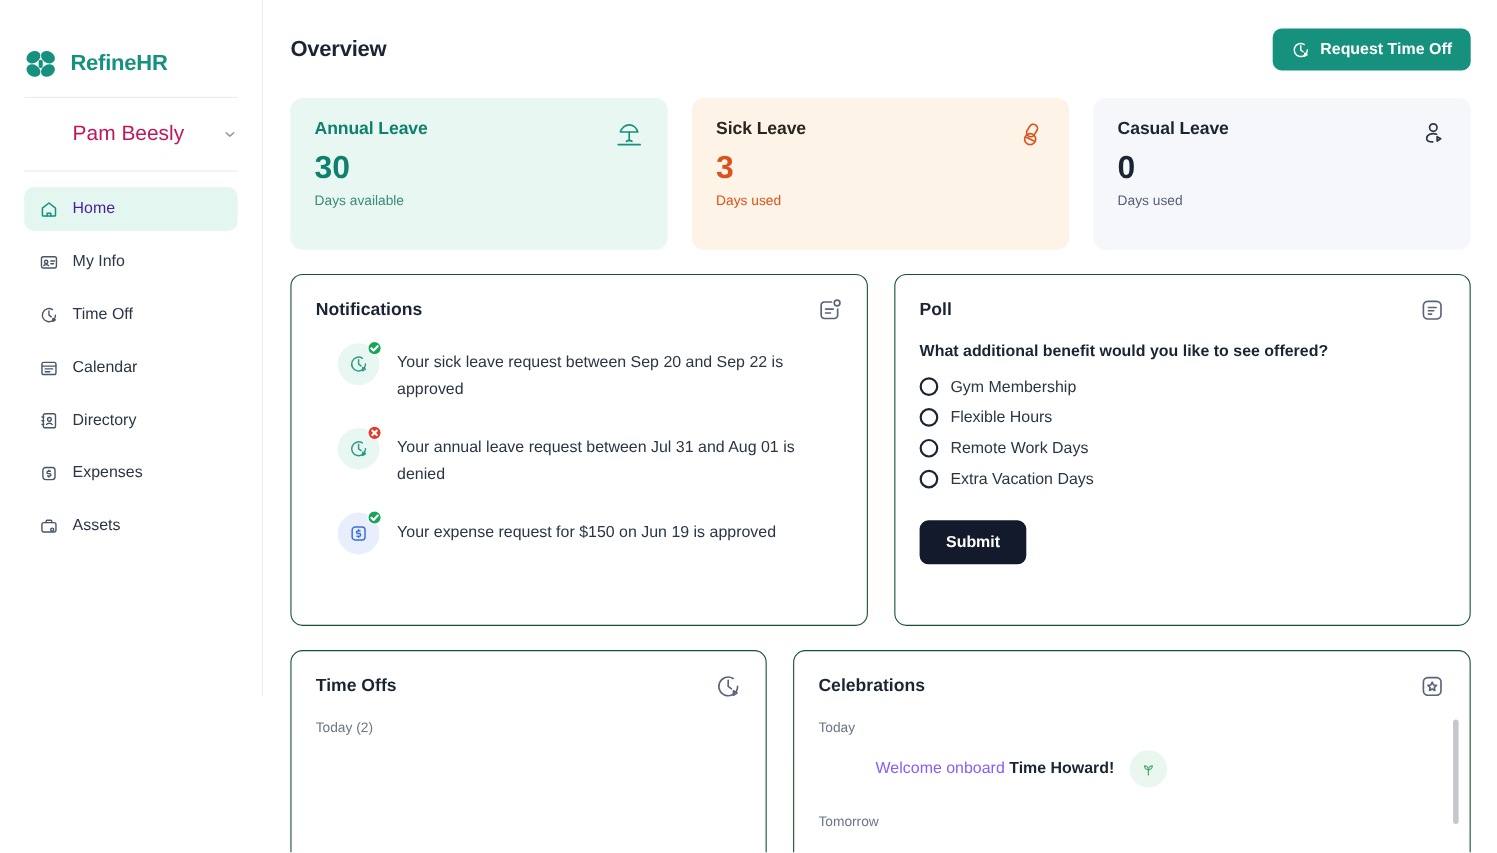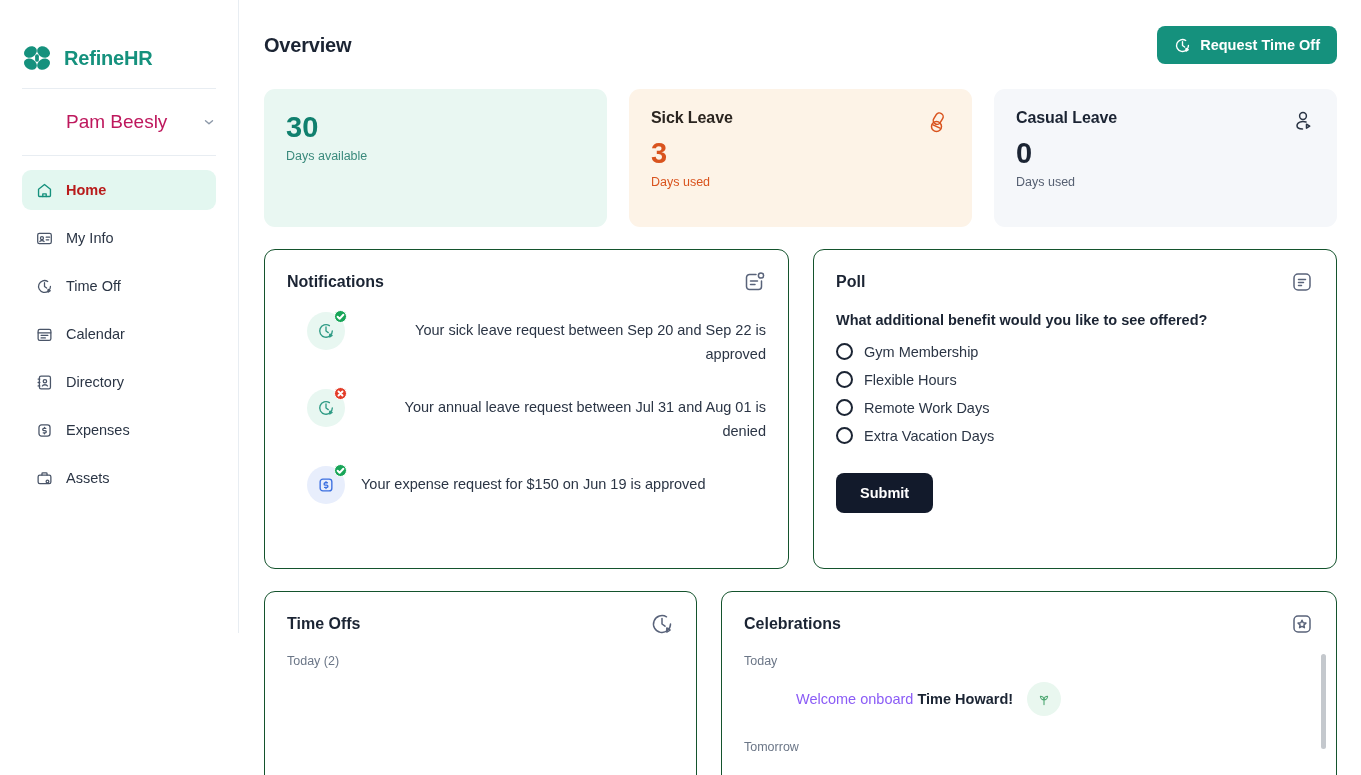--- a/index.html
+++ b/index.html
@@ -40,21 +40,21 @@
   .user-name { font-size: 19px; color: #be185d; flex: 1; }
   .chev { width: 14px; height: 14px; color: #8c98a8; }
   .nav { padding: 14px 22px 0 22px; }
   .nav-item {
     display: flex; align-items: center; gap: 13px;
     height: 40px; padding: 0 14px; margin-bottom: 8px;
     border-radius: 9px; cursor: pointer;
     font-size: 14.5px; color: #2b3545;
   }
   .nav-item .ico { width: 17px; height: 17px; flex: 0 0 17px; color: #4a5568; }
-  .nav-item.active { background: #e3f7f0; color: #b91c1c; font-weight: bold; }
+  .nav-item.active { background: #e3f7f0; color: #4c1d95; font-weight: normal; }
   .nav-item.active .ico { color: #15917d; }
 
   
   .main { flex: 1; padding: 26px 24px 0 25px; overflow: hidden; }
   .topbar {
     display: flex; align-items: center; justify-content: space-between;
     margin-bottom: 25px; padding-right: 0;
   }
   .page-title { font-size: 20px; font-weight: bold; color: #1b2433; letter-spacing: -0.2px; }
   .btn-primary {
@@ -125,21 +125,21 @@
     position: absolute; top: -2px; right: -2px;
     width: 13px; height: 13px; border-radius: 50%;
     display: flex; align-items: center; justify-content: center;
     color: #fff; font-size: 8px; font-weight: bold;
     border: 1.5px solid #fff;
   }
   .badge.ok { background: #18a558; }
   .badge.no { background: #e23c28; }
   .notif-text {
     font-size: 14.5px; color: #2b3545; line-height: 1.65;
-    padding-top: 7px; max-width: 420px; text-align: right;
+    padding-top: 7px; max-width: 420px;
   }
 
   
   .poll-q { font-size: 14.5px; font-weight: bold; color: #1b2433; margin-bottom: 15px; }
   .poll-opt {
     display: flex; align-items: center; gap: 11px;
     margin-bottom: 11px; cursor: pointer;
   }
   .radio {
     width: 17px; height: 17px; border-radius: 50%;
@@ -320,20 +320,31 @@
               <path d="M10 5.5V10l2.5 1.8"></path>
               <path d="M14.2 13.4l2.6 1.6-2.6 1.6z"></path>
             </svg>
         </span>
         <span>Request Time Off</span>
       </button>
     </div>
 
     <section class="stats">
       <div class="stat green">
+        <div class="stat-head">
+          <span class="stat-title">Annual Leave</span>
+          <span class="stat-ico">
+            <svg viewBox="0 0 26 26" fill="none" stroke="currentColor" stroke-width="1.5" stroke-linecap="round" stroke-linejoin="round">
+                <path d="M5 11c1-4 4.5-6.5 8-6.5S19.8 7 20.8 11z"></path>
+                <path d="M13 11v8"></path>
+                <path d="M10.5 19.5c1.2-1.2 3.8-1.2 5 0"></path>
+                <path d="M3 22.5h20"></path>
+              </svg>
+          </span>
+        </div>
         <div class="stat-value">30</div>
         <div class="stat-sub">Days available</div>
       </div>
 
       <div class="stat cream">
         <div class="stat-head">
           <span class="stat-title">Sick Leave</span>
           <span class="stat-ico">
             <svg viewBox="0 0 26 26" fill="none" stroke="currentColor" stroke-width="1.5" stroke-linecap="round" stroke-linejoin="round">
                 <rect x="10.5" y="3.5" width="7.5" height="12" rx="3.7" transform="rotate(32 14 9.5)"></rect>

